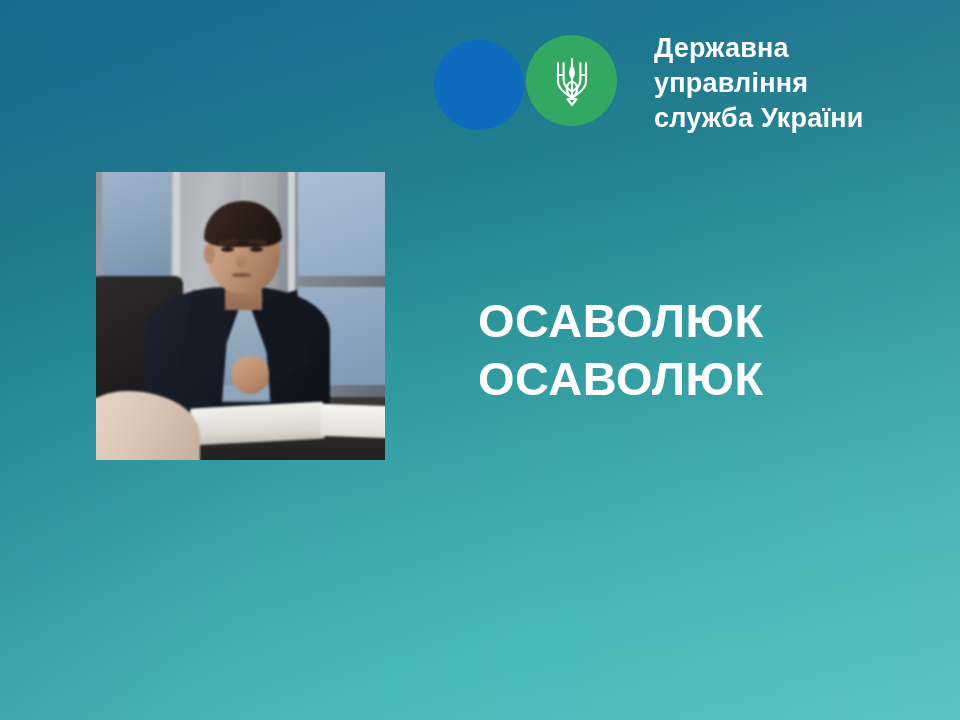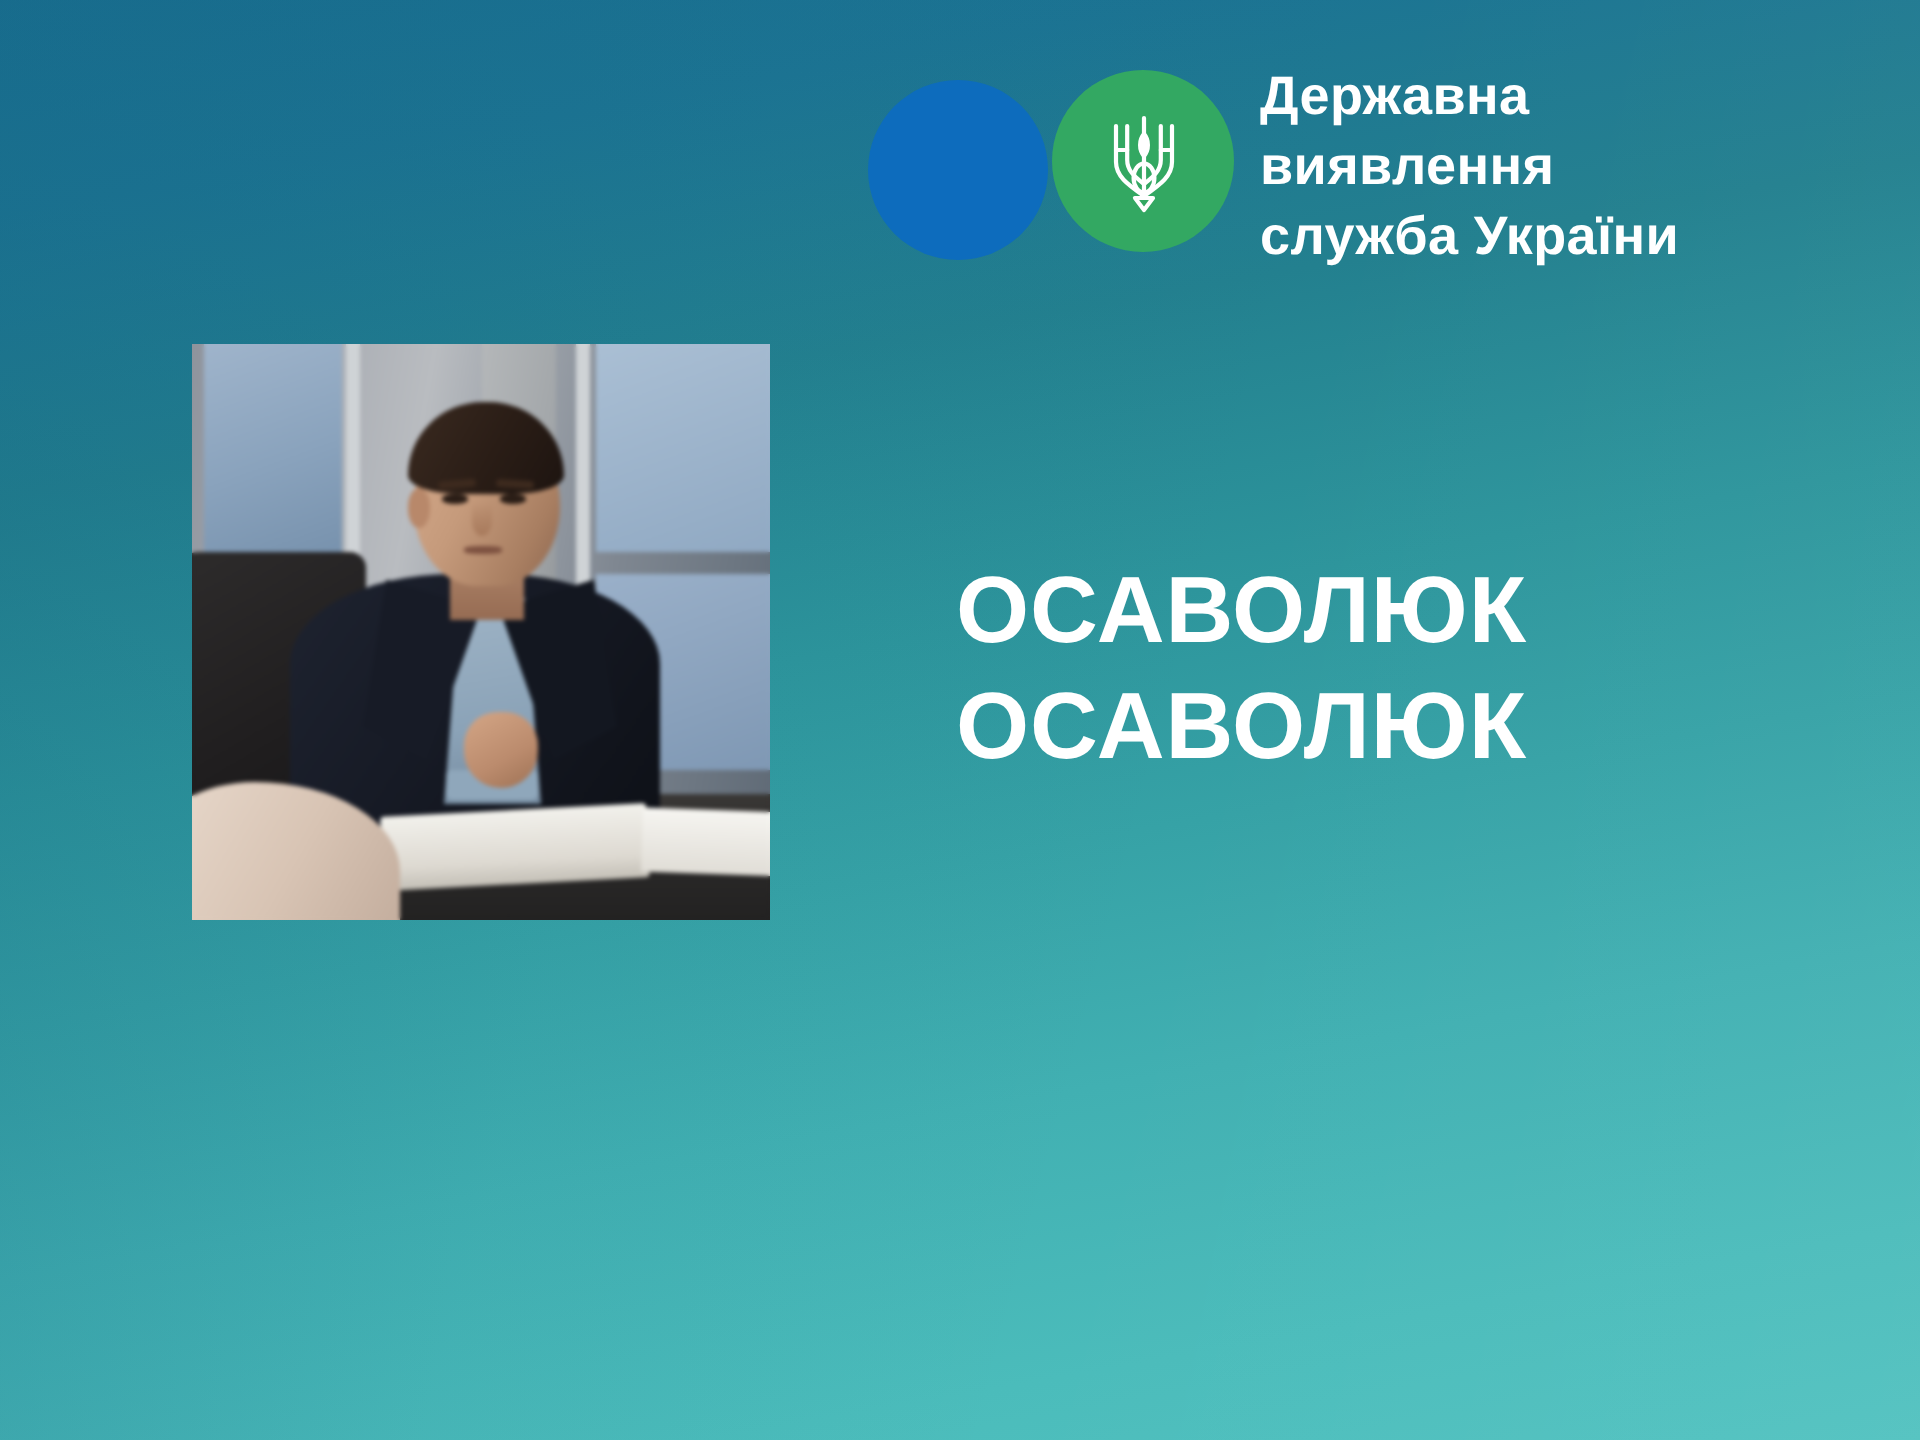--- a/index.html
+++ b/index.html
@@ -72,21 +72,21 @@
     display: flex;
     align-items: center;
     justify-content: center;
   }
   .trident {
     width: 40px;
     height: 52px;
     display: block;
   }
   .logo-text {
-    margin-left: 8px;
+    margin-left: 32px;
     margin-top: -1px;
     color: #ffffff;
     font-size: 27px;
     font-weight: bold;
     line-height: 35px;
     letter-spacing: 0.2px;
     white-space: nowrap;
   }
 
   
@@ -294,21 +294,21 @@
     position: absolute;
     inset: 0;
     backdrop-filter: blur(1.1px);
     -webkit-backdrop-filter: blur(1.1px);
   }
 
   
   .name-block {
     position: absolute;
     left: 478px;
-    top: 276px;
+    top: 292px;
     z-index: 4;
     color: #ffffff;
     font-size: 47px;
     font-weight: bold;
     line-height: 58px;
     letter-spacing: 0.5px;
     white-space: nowrap;
   }
 
   
@@ -344,21 +344,21 @@
             <path d="M6 20 h5.6"></path>
             <path d="M28.4 20 h5.6"></path>
             <ellipse cx="20" cy="34" rx="5.2" ry="7.2"></ellipse>
             <path d="M20 12 c-2.6 3 -2.6 8 0 11 2.6 -3 2.6 -8 0 -11Z"></path>
           </g>
         </svg>
       </div>
     </div>
     <div class="logo-text">
       <div>Державна</div>
-      <div>виявлення</div>
+      <div>управління</div>
       <div>служба України</div>
     </div>
   </div>
 
   <div class="photo-frame">
     <div class="photo-scene">
       <div class="bg-wall"></div>
       <div class="win-pane pane-a"></div>
       <div class="win-pane pane-b"></div>
       <div class="win-pane pane-c"></div>

